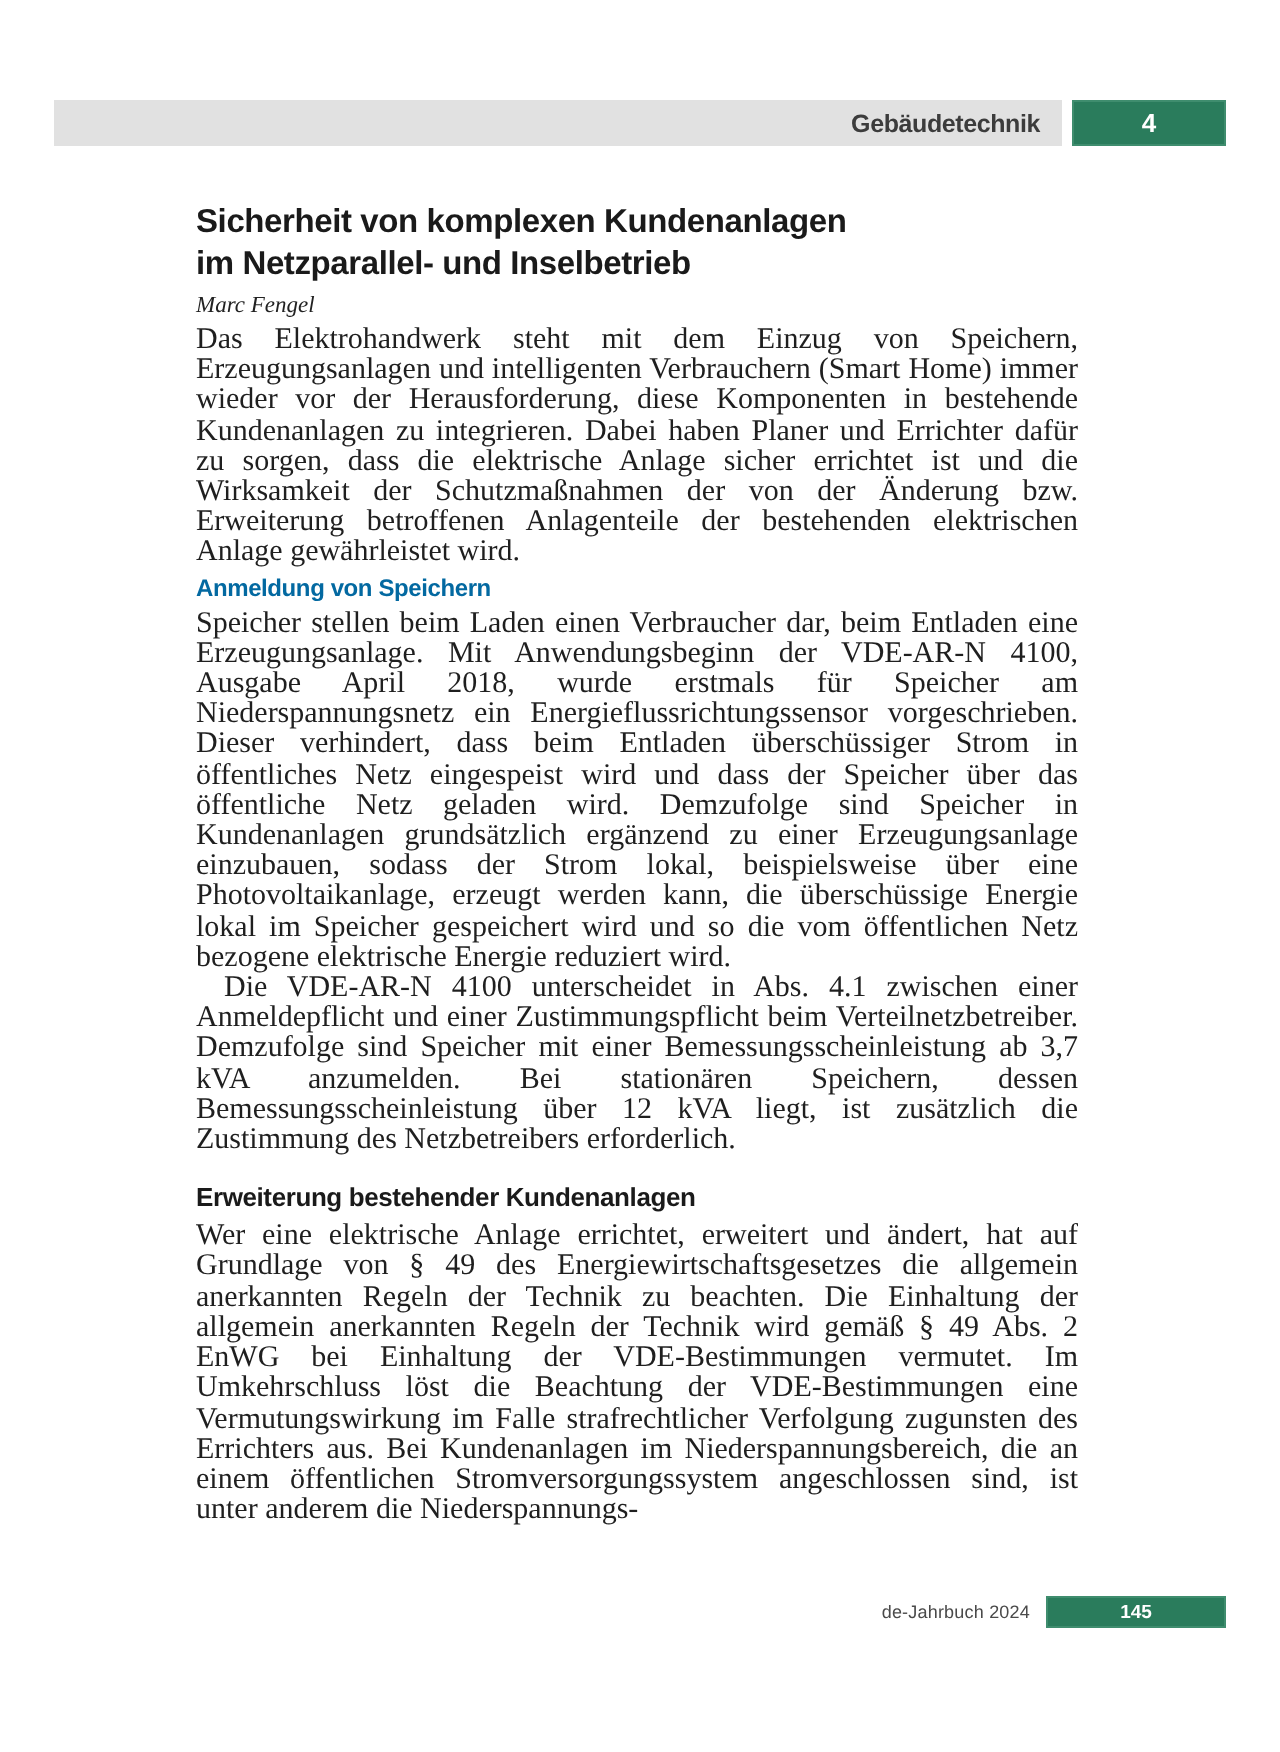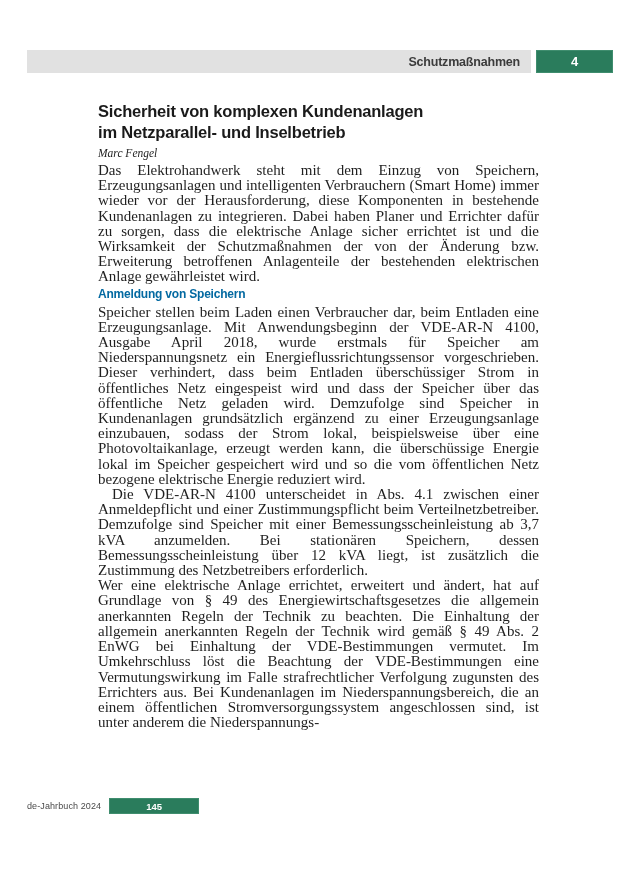--- a/index.html
+++ b/index.html
@@ -97,20 +97,21 @@
     line-height: 15px;
   }
   h2.second { margin-top: 13px; margin-bottom: 4px; }
 
   
   .footer-band {
     position: absolute;
     top: 798px; left: 27px;
     width: 586px; height: 16px;
     display: flex;
+    justify-content: flex-end;
     align-items: center;
     gap: 8px;
   }
   .footer-label {
     font-family: "Liberation Sans", sans-serif;
     font-size: 9px;
     color: #4a4a4a;
     letter-spacing: 0.1px;
   }
   .page-box {
@@ -124,21 +125,21 @@
     font-family: "Liberation Sans", sans-serif;
     font-size: 9.5px;
     font-weight: bold;
   }
 </style>
 </head>
 <body>
 
 <div class="header-band">
   <div class="header-bar">
-    <span class="header-label">Schutzmaßnahmen</span>
+    <span class="header-label">Gebäudetechnik</span>
   </div>
   <div class="chapter-box">
     <span>4</span>
   </div>
 </div>
 
 <div class="content">
   <h1 class="title">
     <span>Sicherheit von komplexen Kundenanlagen</span>
     <span>im Netzparallel- und Inselbetrieb</span>
@@ -148,20 +149,21 @@
 
   <p class="body-text">Das Elektrohandwerk steht mit dem Einzug von Speichern, Erzeugungsanlagen und intelligenten Verbrauchern (Smart Home) immer wieder vor der Herausforderung, diese Komponenten in bestehende Kundenanlagen zu integrieren. Dabei haben Planer und Errichter dafür zu sorgen, dass die elektrische Anlage sicher errichtet ist und die Wirksamkeit der Schutzmaßnahmen der von der Änderung bzw. Erweiterung betroffenen Anlagenteile der bestehenden elektrischen Anlage gewährleistet wird.</p>
 
 
   <h3 class="sub-heading">Anmeldung von Speichern</h3>
 
   <p class="body-text">Speicher stellen beim Laden einen Verbraucher dar, beim Entladen eine Erzeugungsanlage. Mit Anwendungsbeginn der VDE-AR-N 4100, Ausgabe April 2018, wurde erstmals für Speicher am Niederspannungsnetz ein Energieflussrichtungssensor vorgeschrieben. Dieser verhindert, dass beim Entladen überschüssiger Strom in öffentliches Netz eingespeist wird und dass der Speicher über das öffentliche Netz geladen wird. Demzufolge sind Speicher in Kundenanlagen grundsätzlich ergänzend zu einer Erzeugungsanlage einzubauen, sodass der Strom lokal, beispielsweise über eine Photovoltaikanlage, erzeugt werden kann, die überschüssige Energie lokal im Speicher gespeichert wird und so die vom öffentlichen Netz bezogene elektrische Energie reduziert wird.</p>
 
   <p class="body-text indent">Die VDE-AR-N 4100 unterscheidet in Abs. 4.1 zwischen einer Anmeldepflicht und einer Zustimmungspflicht beim Verteilnetzbetreiber. Demzufolge sind Speicher mit einer Bemessungsscheinleistung ab 3,7 kVA anzumelden. Bei stationären Speichern, dessen Bemessungsscheinleistung über 12 kVA liegt, ist zusätzlich die Zustimmung des Netzbetreibers erforderlich.</p>
 
+  <h2 class="section-heading second">Erweiterung bestehender Kundenanlagen</h2>
 
   <p class="body-text">Wer eine elektrische Anlage errichtet, erweitert und ändert, hat auf Grundlage von § 49 des Energiewirtschaftsgesetzes die allgemein anerkannten Regeln der Technik zu beachten. Die Einhaltung der allgemein anerkannten Regeln der Technik wird gemäß § 49 Abs. 2 EnWG bei Einhaltung der VDE-Bestimmungen vermutet. Im Umkehrschluss löst die Beachtung der VDE-Bestimmungen eine Vermutungswirkung im Falle strafrechtlicher Verfolgung zugunsten des Errichters aus. Bei Kundenanlagen im Niederspannungsbereich, die an einem öffentlichen Stromversorgungssystem angeschlossen sind, ist unter anderem die Niederspannungs-</p>
 </div>
 
 <div class="footer-band">
   <span class="footer-label">de-Jahrbuch 2024</span>
   <div class="page-box">
     <span>145</span>
   </div>
 </div>

